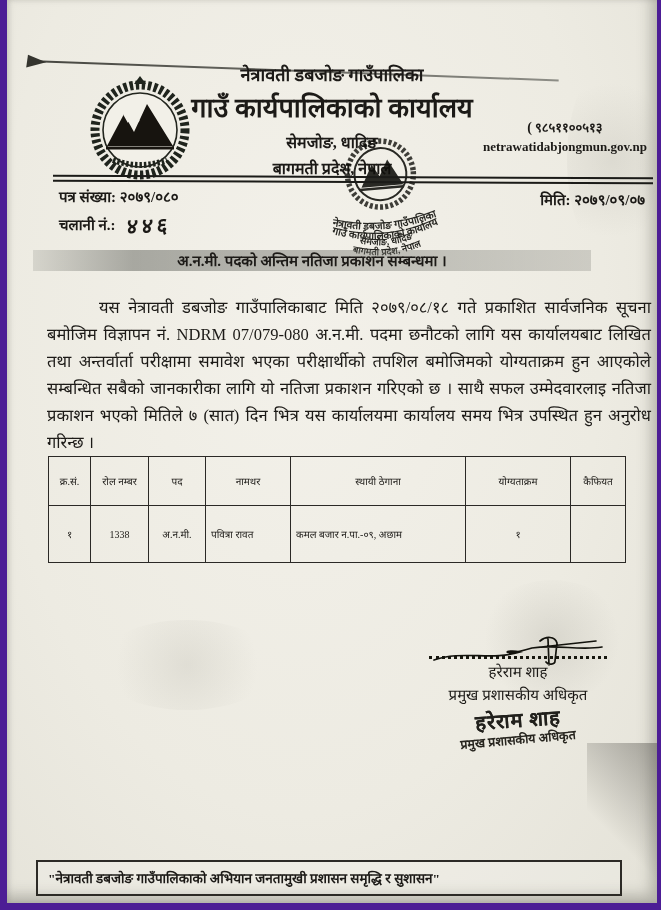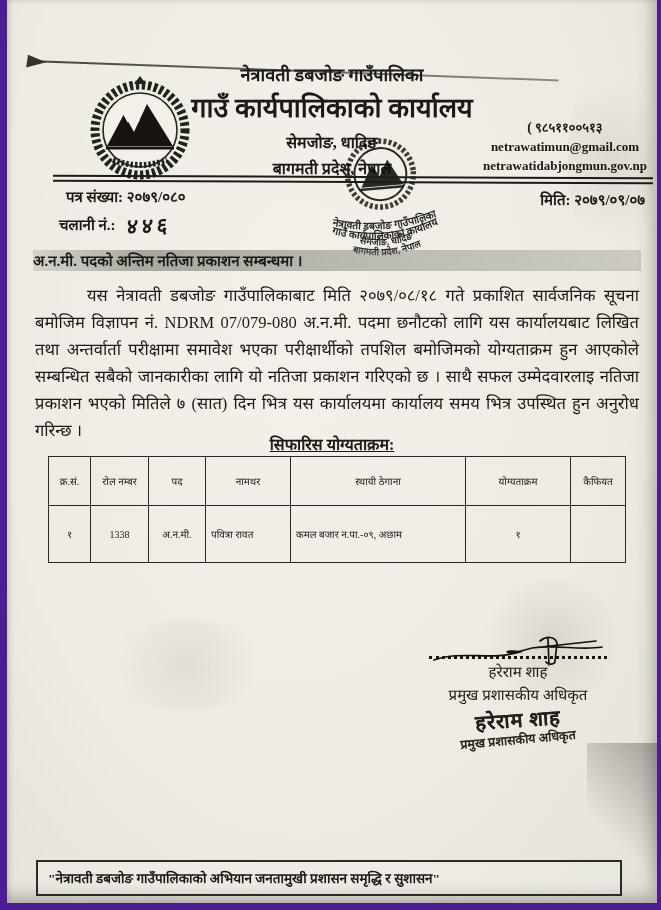--- a/index.html
+++ b/index.html
@@ -33,31 +33,31 @@
   .phone-line{font-size:13px;font-weight:bold;}
   .phone-ic{font-weight:bold;font-size:14px;margin-right:3px;}
   .contact .lat{font-size:13px;font-weight:bold;}
   .ink-stamp{position:absolute;left:276px;top:136px;opacity:.88;transform:rotate(-5deg);}
 
   .double-rule{position:absolute;left:46px;top:176px;width:600px;height:3px;
     border-top:2px solid #1b1b18;border-bottom:2px solid #1b1b18;transform:rotate(.25deg);}
 
   
   .ref-label{font-size:15px;font-weight:bold;}
-  .letter-no{position:absolute;left:52px;top:186px;margin-left:7px;}
+  .letter-no{position:absolute;left:52px;top:186px;}
   .chalani{position:absolute;left:52px;top:211px;}
   .chalani .hand{font-size:21px;font-weight:600;letter-spacing:4px;display:inline-block;
     transform:skewX(-8deg) rotate(-2deg);vertical-align:-3px;margin-left:8px;}
   .miti{position:absolute;right:12px;top:189px;}
 
-  .subject-band{position:absolute;left:26px;top:250px;width:608px;height:21px;line-height:21px;text-align:left;
+  .subject-band{position:absolute;left:26px;top:250px;width:558px;height:21px;line-height:21px;text-align:center;
     background:linear-gradient(to right,rgba(104,106,99,.18),rgba(96,98,92,.5) 18%,rgba(110,112,105,.42) 55%,rgba(130,130,124,.3));}
   .subject-band span{font-size:15px;font-weight:bold;}
 
-  .body-text{position:absolute;left:28px;top:282px;width:604px;margin:0;
+  .body-text{position:absolute;left:28px;top:282px;width:604px;margin:12px;
     font-size:16.5px;line-height:27px;text-align:justify;text-indent:52px;}
 
   .table-title{position:absolute;left:0;top:433px;width:650px;text-align:center;
     font-size:16px;font-weight:bold;text-decoration:underline;}
   table.merit{position:absolute;left:41px;top:456px;width:577px;border-collapse:collapse;table-layout:fixed;
     font-size:10px;}
   table.merit th,table.merit td{border:1px solid #2b2926;padding:2px 5px;font-weight:normal;vertical-align:middle;}
   table.merit thead th{height:44px;text-align:center;}
   table.merit tbody td{height:52px;}
   .ctr{text-align:center;}
@@ -104,21 +104,20 @@
         <div class="t1">नेत्रावती डबजोङ गाउँपालिका</div>
         <div class="t2">गाउँ कार्यपालिकाको कार्यालय</div>
         <div class="t3">सेमजोङ, धादिङ</div>
         <div class="t4">बागमती प्रदेश, नेपाल</div>
       </div>
 
       <div class="contact">
         <div class="phone-line">
           <span class="phone-ic">(</span><span>९८५११००५१३</span>
         </div>
-        <div class="lat">netrawatimun@gmail.com</div>
         <div class="lat">netrawatidabjongmun.gov.np</div>
       </div>
 
       <div class="ink-stamp">
         <svg width="200" height="132" viewBox="0 0 200 132" aria-hidden="true">
           <defs>
             <path id="arc1" d="M 14,72 Q 100,114 186,72"></path>
             <path id="arc2" d="M 28,85 Q 100,121 172,85"></path>
             <path id="arc3" d="M 52,96 Q 100,122 148,96"></path>
             <path id="arc4" d="M 44,104 Q 100,134 156,104"></path>
@@ -152,21 +151,20 @@
         <span>मिति:</span>
         <span>२०७९/०९/०७</span>
       </div>
 
       <div class="subject-band">
         <span>अ.न.मी. पदको अन्तिम नतिजा प्रकाशन सम्बन्धमा ।</span>
       </div>
 
       <p class="body-text">यस नेत्रावती डबजोङ गाउँपालिकाबाट मिति २०७९/०८/१८ गते प्रकाशित सार्वजनिक सूचना बमोजिम विज्ञापन नं. NDRM 07/079-080 अ.न.मी. पदमा छनौटको लागि यस कार्यालयबाट लिखित तथा अन्तर्वार्ता परीक्षामा समावेश भएका परीक्षार्थीको तपशिल बमोजिमको योग्यताक्रम हुन आएकोले सम्बन्धित सबैको जानकारीका लागि यो नतिजा प्रकाशन गरिएको छ । साथै सफल उम्मेदवारलाइ नतिजा प्रकाशन भएको मितिले ७ (सात) दिन भित्र यस कार्यालयमा कार्यालय समय भित्र उपस्थित हुन अनुरोध गरिन्छ ।</p>
 
-      <div class="table-title">सिफारिस योग्यताक्रम:</div>
       <table class="merit">
         <colgroup>
           <col style="width:42px">
             <col style="width:58px">
             <col style="width:57px">
             <col style="width:85px">
           <col style="width:175px">
             <col style="width:105px">
             <col style="width:55px">
         </colgroup>

